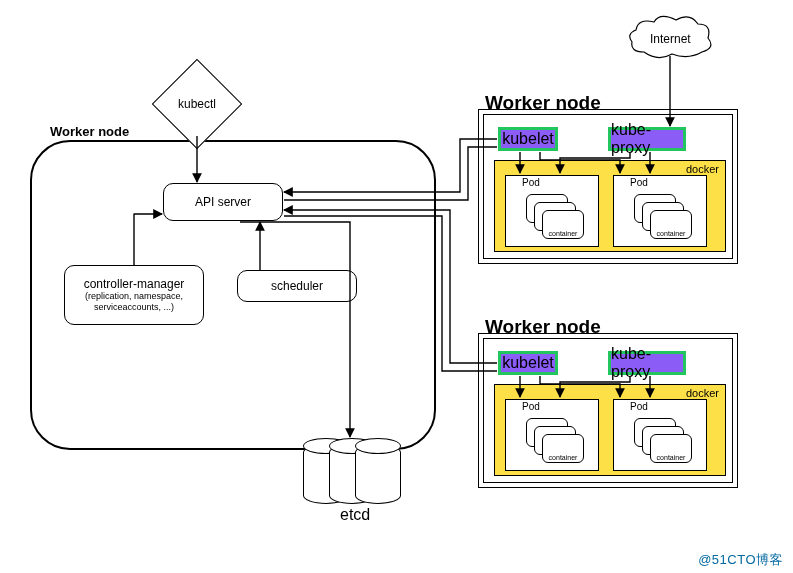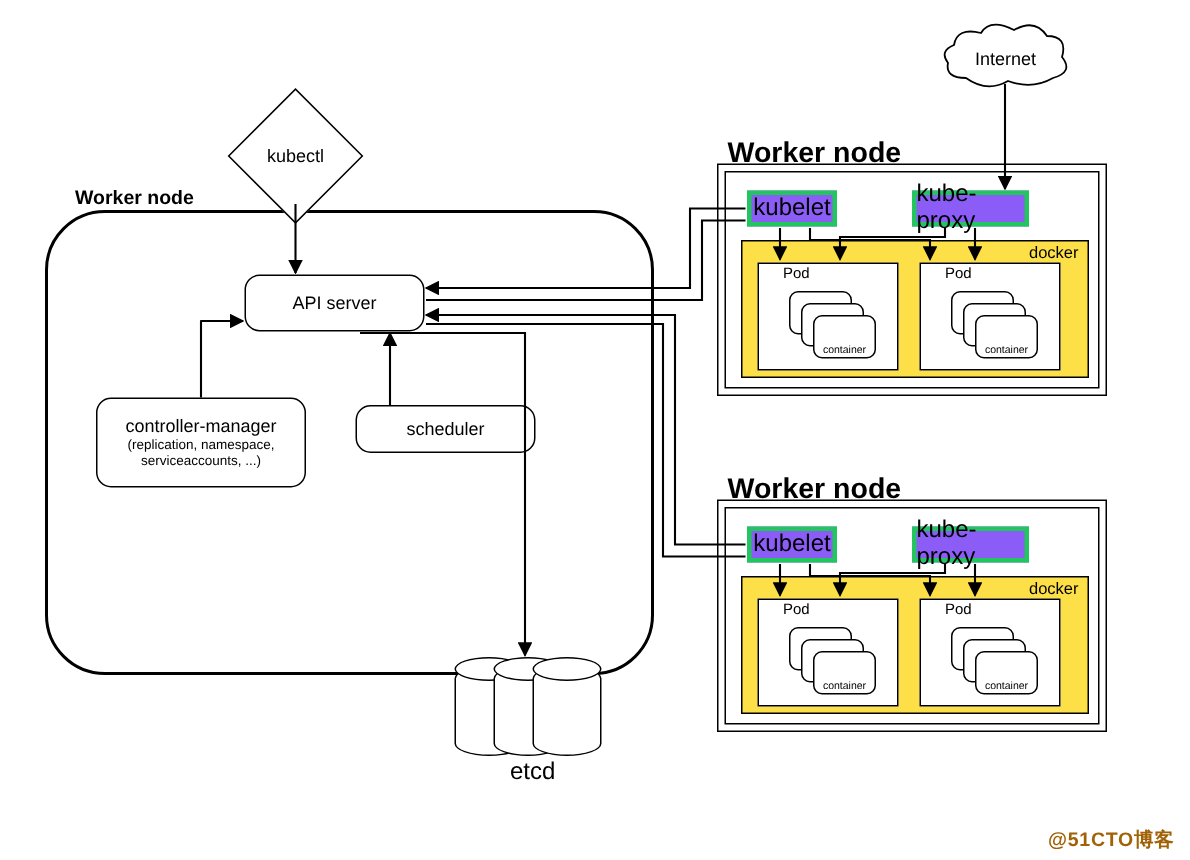--- a/index.html
+++ b/index.html
@@ -22,24 +22,23 @@
     box-sizing: border-box;
   }
   .label {
     position: absolute;
     white-space: nowrap;
   }
   .watermark {
     position: absolute;
     right: 10px;
     bottom: 4px;
-    color: #a16207;
+    color: #0369a1;
     font-size: 13px;
     letter-spacing: 0.5px;
-    font-weight: bold;
   }
 
   
   .master-panel {
     border: 2px solid #000;
     border-radius: 40px;
     background: #fff;
   }
   .master-title {
     font-weight: bold;

